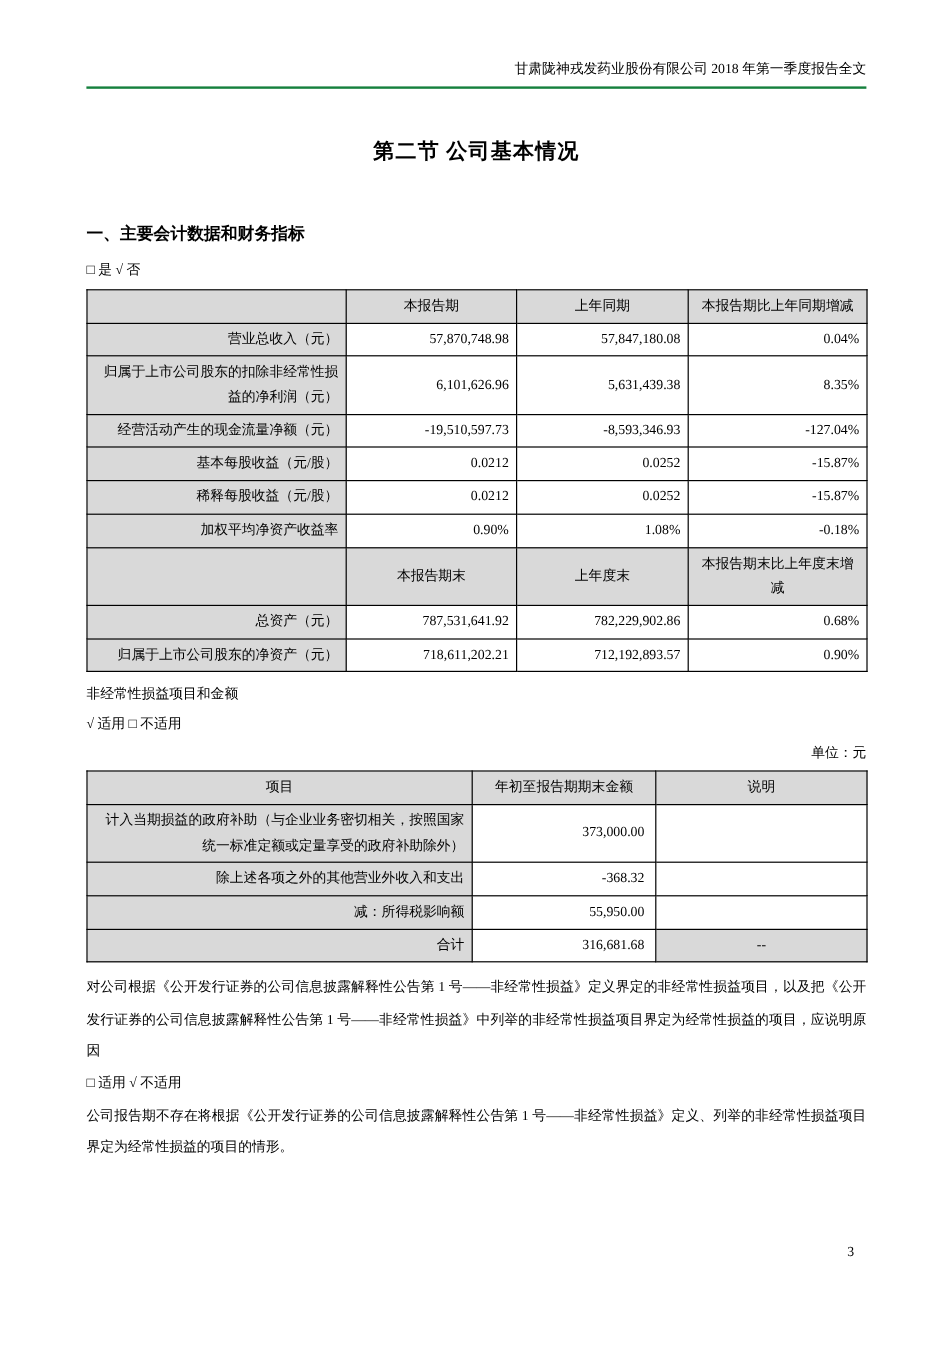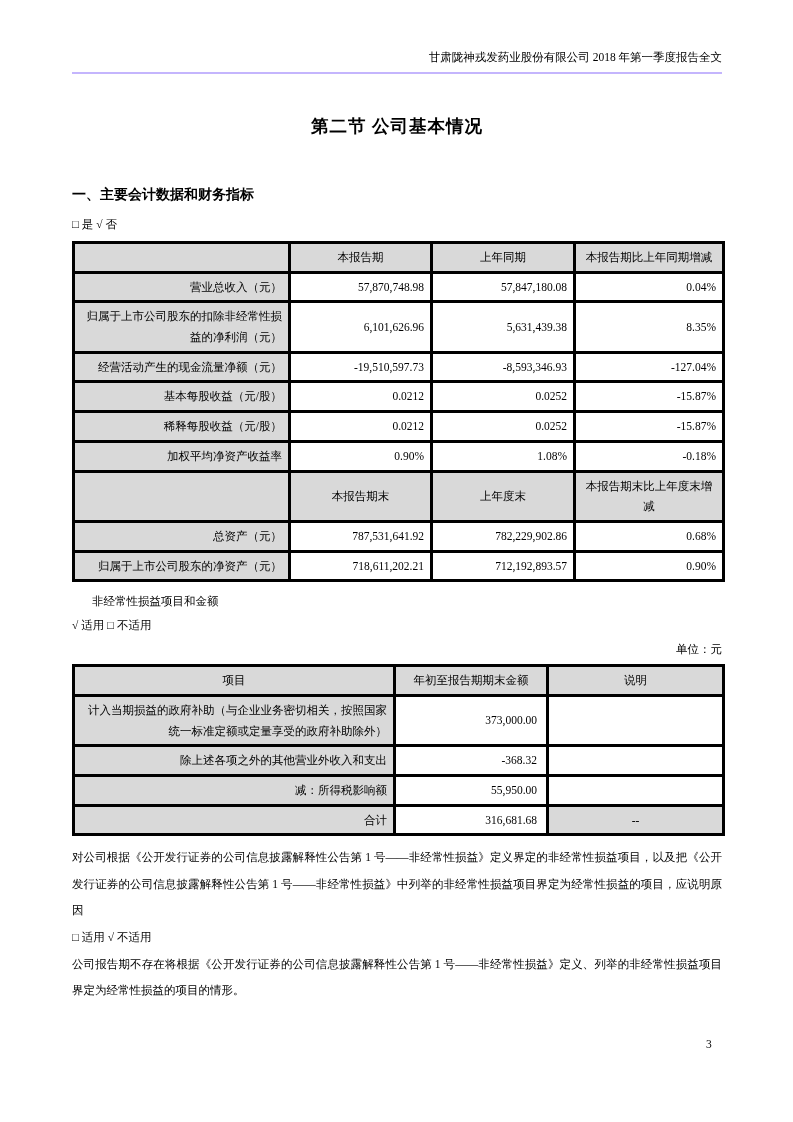--- a/index.html
+++ b/index.html
@@ -19,21 +19,21 @@
     position: absolute;
     left: 72px;
     top: 0;
     width: 650px;
   }
   .doc-header {
     margin-top: 50px;
     text-align: right;
     font-size: 11.5px;
     padding-bottom: 7px;
-    border-bottom: 2px solid #c4b5fd;
+    border-bottom: 2px solid #15803d;
   }
   .doc-title {
     margin-top: 40px;
     text-align: center;
     font-size: 17.5px;
     font-weight: bold;
     letter-spacing: 1px;
   }
   .section-heading {
     margin-top: 48px;
@@ -47,32 +47,32 @@
   .restate-note { margin-top: 25px; }
   .choice-line { margin-top: 13px; font-size: 11.5px; }
   table {
     border-collapse: collapse;
     table-layout: fixed;
     width: 650px;
     font-size: 11.5px;
   }
   .fin-table { margin-top: 9px; }
   td, th {
-    border: 3px solid #000000;
+    border: 1px solid #000000;
     line-height: 1.8;
     padding: 3px 6px;
     vertical-align: middle;
     font-weight: normal;
     word-break: break-all;
   }
   .shaded { background: #d9d9d9; }
   .cell-center { text-align: center; }
   .cell-label { text-align: right; }
   .cell-num { text-align: right; }
-  .nr-heading { margin-top: 11px; margin-left: 20px; }
+  .nr-heading { margin-top: 11px; }
   .nr-choice { margin-top: 9px; font-size: 11.5px; }
   .unit-line { margin-top: 9px; text-align: right; font-size: 11.5px; }
   .nr-table { margin-top: 7px; padding-left: 13px; }
   .nr-table .cell-num { padding-right: 9px; }
   .para {
     margin-top: 8px;
     font-size: 11.5px;
     line-height: 2.3;
     text-align: justify;
   }

